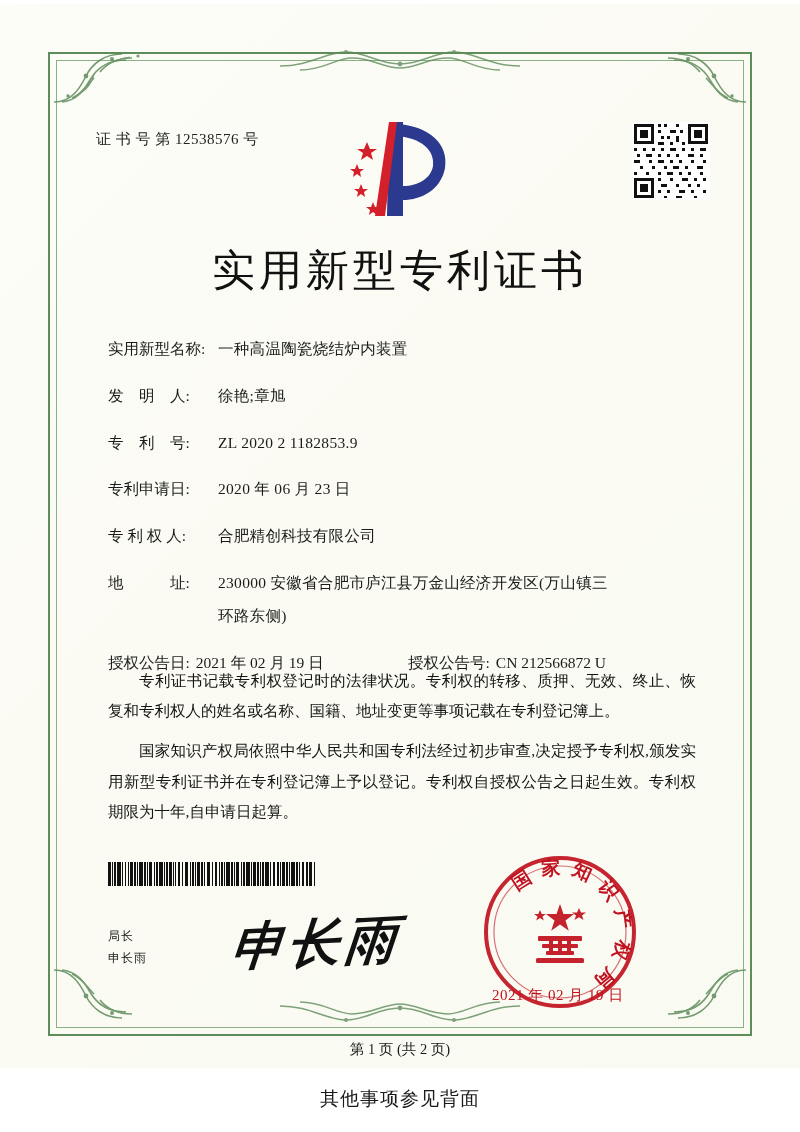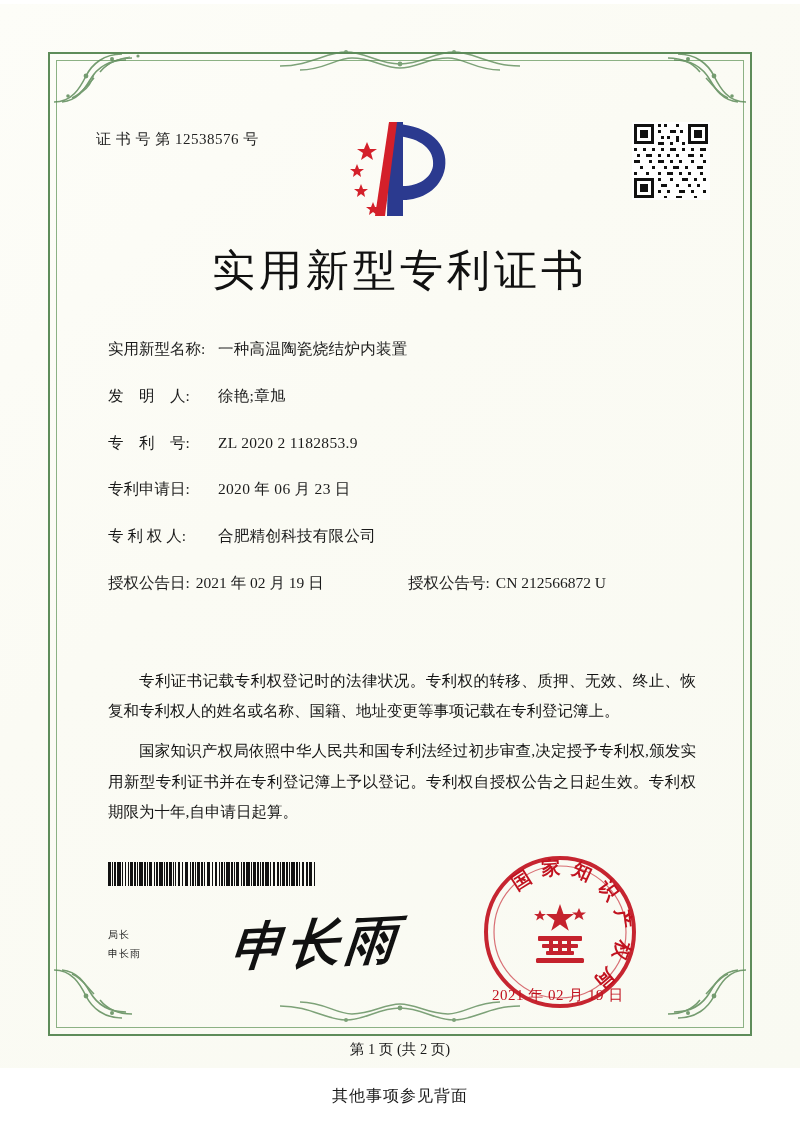--- a/index.html
+++ b/index.html
@@ -178,23 +178,24 @@
     background: #111;
     height: 100%;
     margin-right: 1.3px;
   }
 
   
   .sig-label {
     position: absolute;
     left: 108px;
     top: 922px;
-    font-size: 10px;
+    font-size: 12px;
     line-height: 1.85;
     letter-spacing: 1px;
+    font-family: Liberation Mono, monospace;
   }
   .sig-hand {
     position: absolute;
     left: 232px;
     top: 905px;
     font-size: 52px;
     font-family: "DejaVu Serif", serif;
     font-style: italic;
     font-weight: bold;
     letter-spacing: 4px;
@@ -227,21 +228,21 @@
     top: 1036px;
     text-align: center;
     font-size: 14.5px;
     color: #1a1a1a;
   }
   .footnote {
     position: absolute;
     left: 0; right: 0;
     top: 1082px;
     text-align: center;
-    font-size: 16px;
+    font-size: 19px;
     color: #1a1a1a;
     letter-spacing: 1px;
   }
 </style>
 </head>
 <body>
 
 <div class="page">
 
   <div class="frame-outer"></div>
@@ -464,20 +465,27 @@
     <div class="row">
       <span class="label">专利申请日:</span>
       <span class="value">2020 年 06 月 23 日</span>
     </div>
 
     <div class="row">
       <span class="label">专 利 权 人:</span>
       <span class="value">合肥精创科技有限公司</span>
     </div>
 
+    <div class="row">
+      <span class="label">地　　　址:</span>
+      <span class="value">
+        <span>230000  安徽省合肥市庐江县万金山经济开发区(万山镇三</span>
+        <span class="sub">环路东侧)</span>
+      </span>
+    </div>
 
     <div class="row-inline">
       <span class="seg first">
         <span class="lbl">授权公告日:</span>
         <span>2021 年 02 月 19 日</span>
       </span>
       <span class="seg">
         <span class="lbl">授权公告号:</span>
         <span>CN 212566872 U</span>
       </span>

